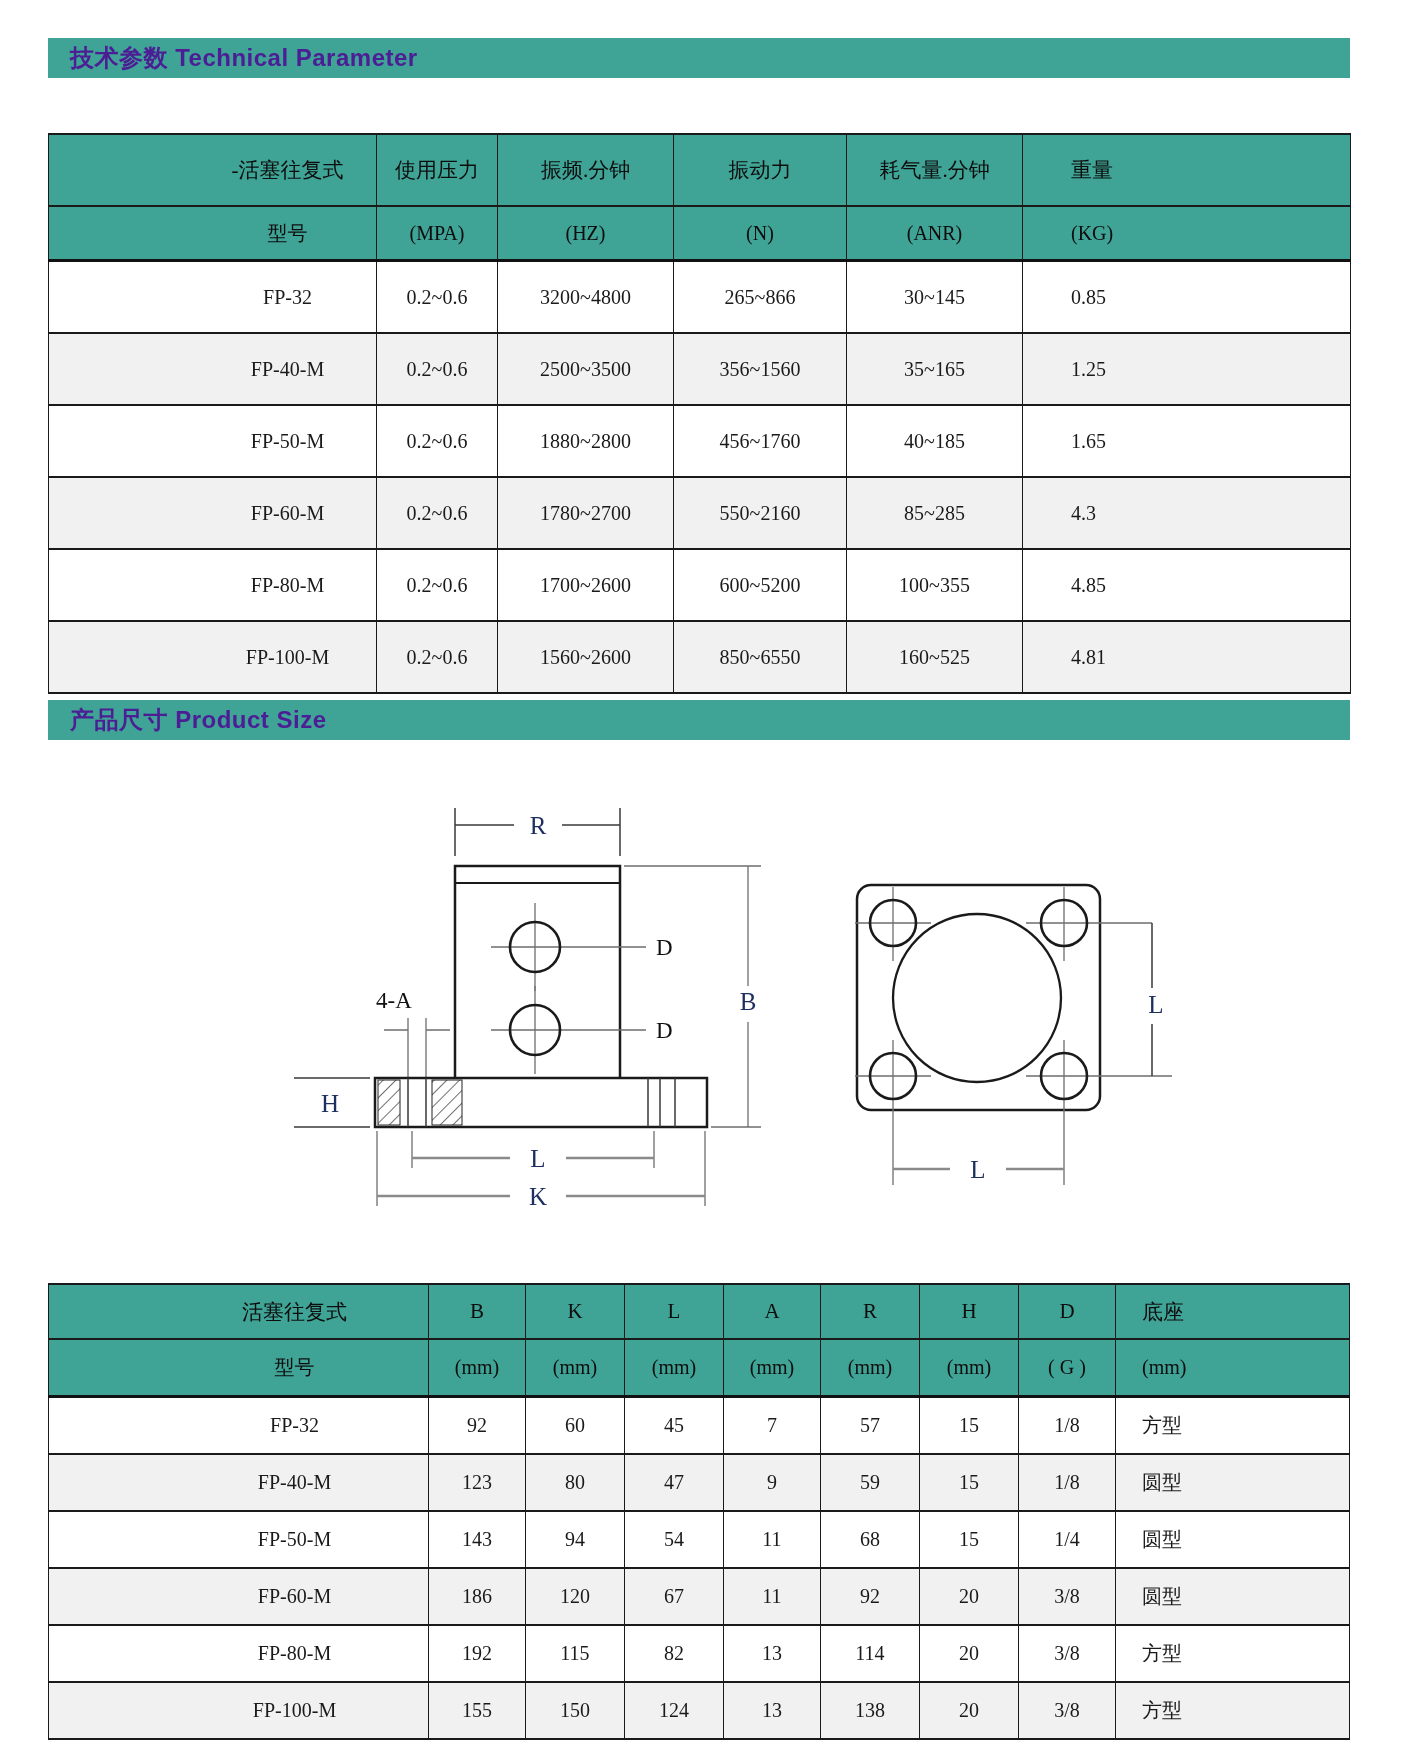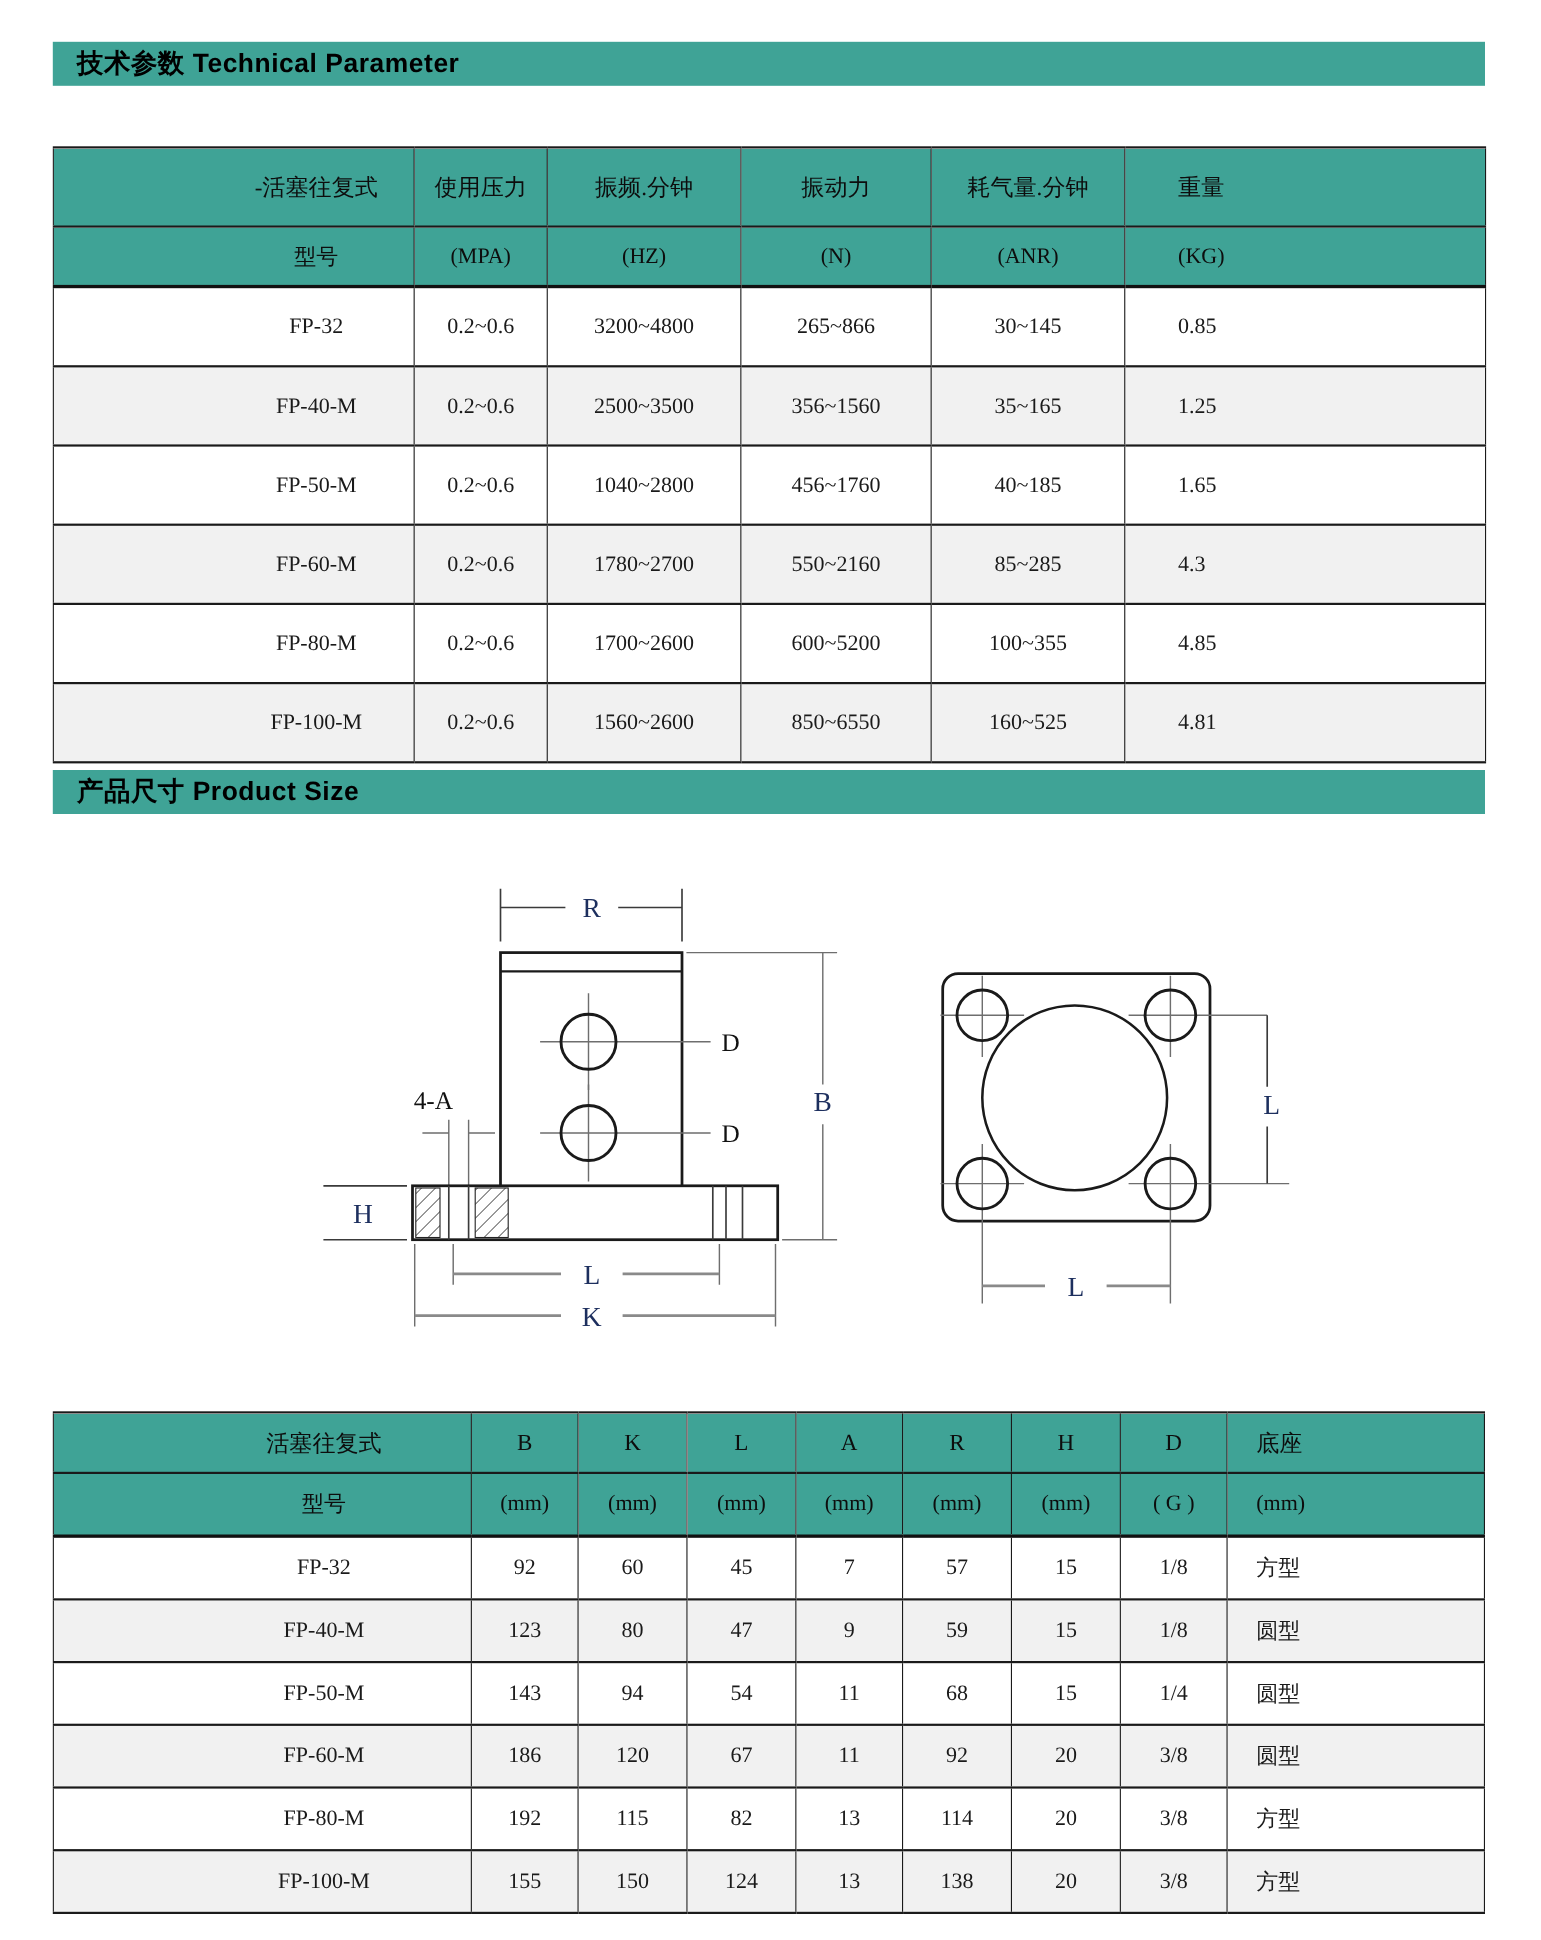--- a/index.html
+++ b/index.html
@@ -3,21 +3,21 @@
 <meta charset="utf-8">
 <style>
   html,body{margin:0;padding:0;}
   body{
     width:1401px;height:1764px;position:relative;background:#ffffff;
     font-family:"Liberation Serif","DejaVu Serif",serif;color:#1a1a1a;
     overflow:hidden;
   }
   .section-bar{
     position:absolute;left:48px;width:1302px;height:40px;
-    background:#3fa396;color:#000000;
+    background:#3fa396;color:#4c1d95;
     font-family:"Liberation Sans","DejaVu Sans",sans-serif;
     font-size:24px;font-weight:700;line-height:40px;
     padding-left:22px;box-sizing:border-box;letter-spacing:.5px;
   }
   #bar-tech{top:38px;}
   #bar-size{top:700px;}
 
   table.spec{
     position:absolute;left:48px;width:1302px;
     border-collapse:collapse;table-layout:fixed;
@@ -96,21 +96,21 @@
     <td class="c0">FP-40-M</td>
     <td>0.2~0.6</td>
     <td>2500~3500</td>
     <td>356~1560</td>
     <td>35~165</td>
     <td class="clast">1.25</td>
   </tr>
   <tr class="data">
     <td class="c0">FP-50-M</td>
     <td>0.2~0.6</td>
-    <td>1040~2800</td>
+    <td>1880~2800</td>
     <td>456~1760</td>
     <td>40~185</td>
     <td class="clast">1.65</td>
   </tr>
   <tr class="data">
     <td class="c0">FP-60-M</td>
     <td>0.2~0.6</td>
     <td>1780~2700</td>
     <td>550~2160</td>
     <td>85~285</td>

